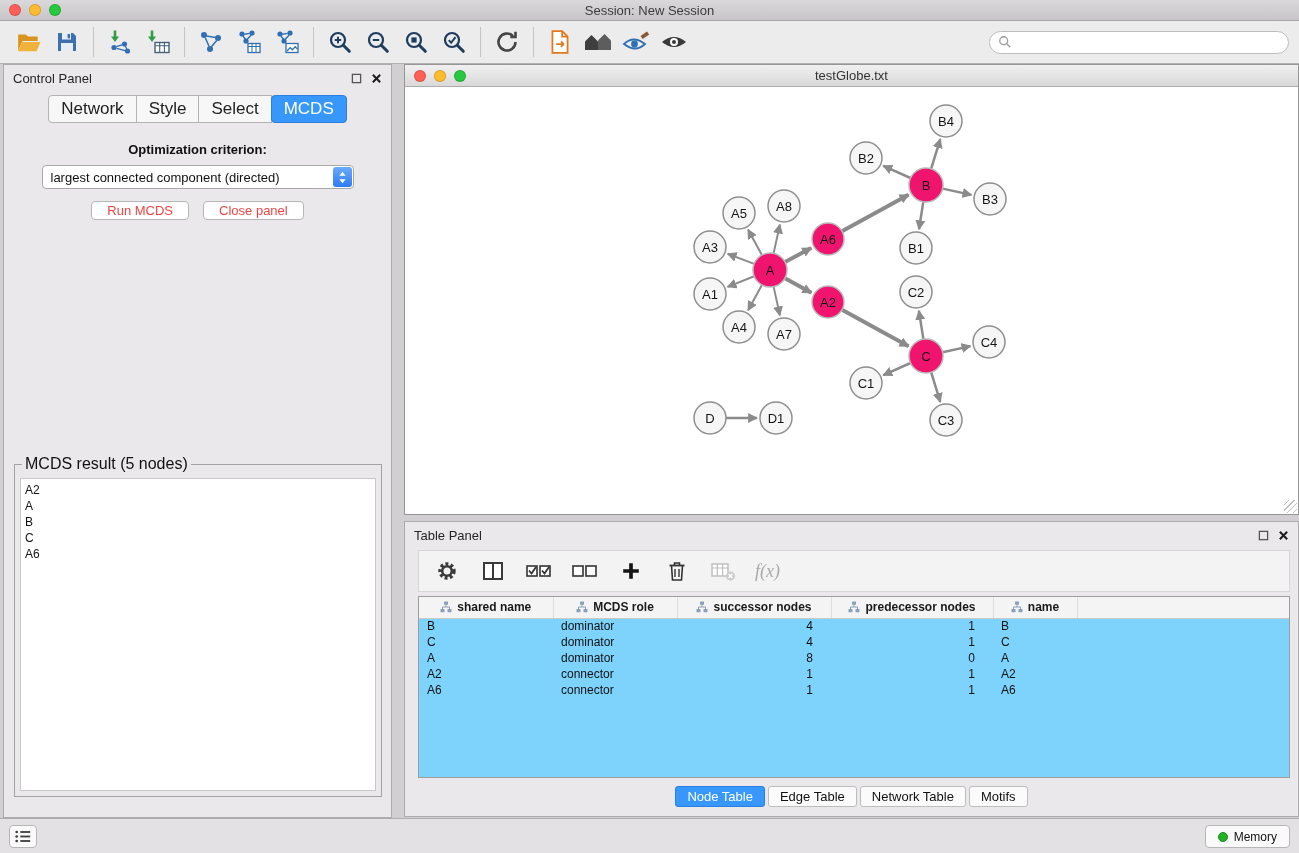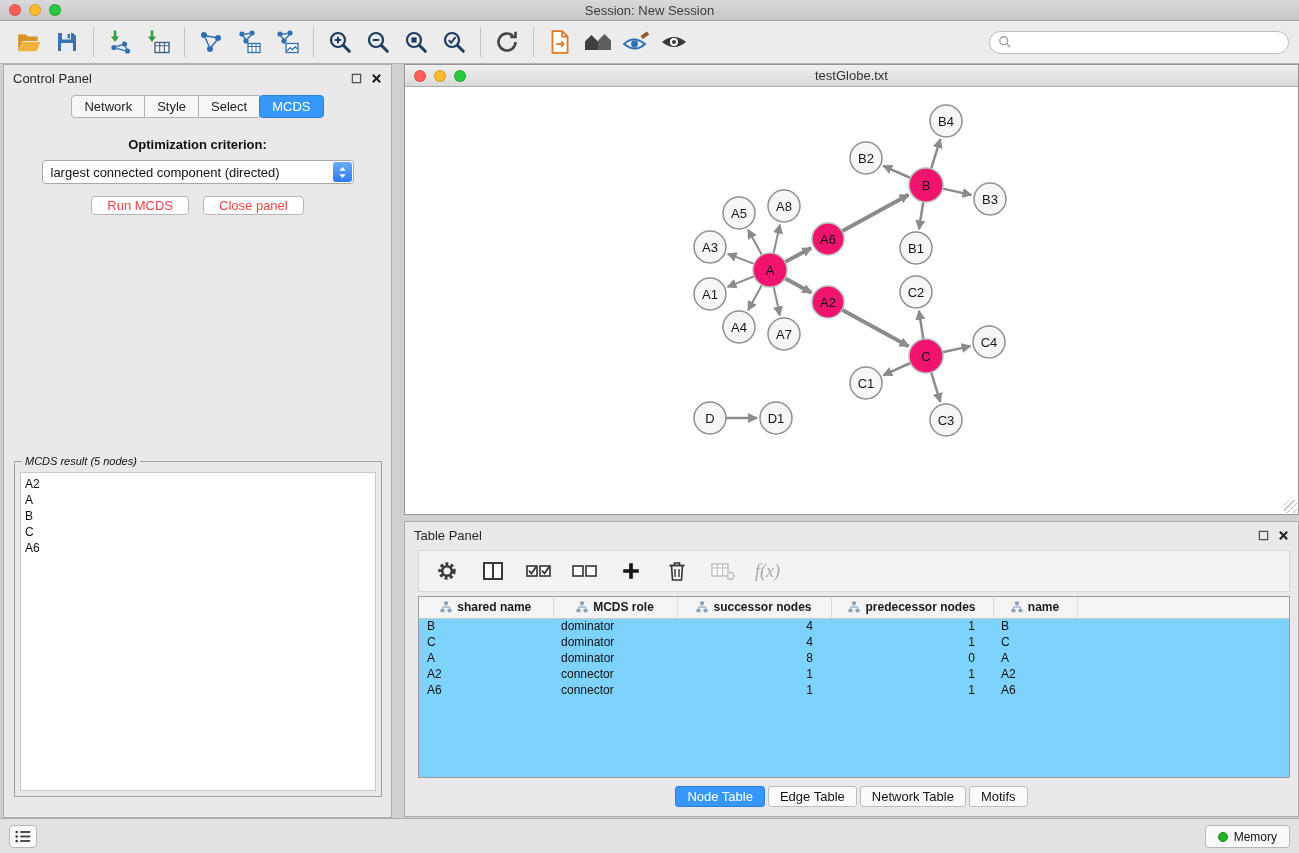--- a/index.html
+++ b/index.html
@@ -30,36 +30,36 @@
 
   
   .panel { background:#eae8ea; border:1px solid #aeabae; }
   .panel-header { height:26px; display:flex; align-items:center; padding:0 9px; font-size:13px; color:#262626; }
   .panel-controls { margin-left:auto; display:flex; gap:9px; align-items:center; }
   .panel-controls svg { display:block; }
 
   
   .control-panel { position:absolute; left:3px; top:64px; width:389px; height:754px; }
   .cp-tabs { display:flex; justify-content:center; margin-top:4px; }
-  .cp-tab { font-size:13px; color:#222; background:#f7f7f7; border:1px solid #b3b3b3; padding:3px 12px;
+  .cp-tab { font-size:17px; color:#222; background:#f7f7f7; border:1px solid #b3b3b3; padding:3px 12px;
     margin-left:-1px; }
   .cp-tab:first-child { border-radius:4px 0 0 4px; margin-left:0; }
   .cp-tab.active { background:#3797fb; border-color:#2a7fe0; color:#fff; border-radius:4px; }
   .opt-label { margin-top:19px; text-align:center; font-size:13px; color:#111;font-weight:bold; }
   .combo { position:relative; margin:8px auto 0; width:312px; height:24px; background:#fff;
     border:1px solid #a9a9a9; border-radius:4px; display:flex; align-items:center; padding:0 26px 0 8px;
     font-size:13px; color:#111; }
   .combo .stepper { position:absolute; right:1px; top:1px; bottom:1px; width:19px; border-radius:3px;
     background:linear-gradient(#69abfc,#2e7bf4); display:flex; align-items:center; justify-content:center; }
   .cp-buttons { margin-top:12px; display:flex; justify-content:center; gap:14px; }
   .mac-btn { background:#fff; border:1px solid #b6b6b6; border-radius:4px; height:19px; padding:0 15px;
     font-size:13px; color:#ef4444; font-family:"Liberation Sans", sans-serif; }
   .mcds-fieldset { position:absolute; left:10px; right:9px; top:390px; bottom:20px;
     border:1px solid #a3a3a3; padding:5px; background:transparent; }
-  .mcds-fieldset legend { font-size:11px; color:#111; padding:0 3px; margin-left:2px;font-style:italic; }
+  .mcds-fieldset legend { font-size:16px; color:#111; padding:0 3px; margin-left:2px; }
   .result-list { width:100%; height:100%; background:#fff; border:1px solid #c8c8c8; overflow:hidden;
     font-size:12px; color:#111; padding:3px 4px; }
   .result-item { line-height:16px; }
 
   
   .network-window { position:absolute; left:404px; top:64px; width:895px; height:451px;
     background:#fff; border:1px solid #969696; }
   .nw-titlebar { position:relative; height:22px; background:linear-gradient(#f0f0f0,#d9d9d9);
     border-bottom:1px solid #adadad; display:flex; align-items:center; }
   .nw-title { position:absolute; left:0; right:0; text-align:center; font-size:13px; color:#333; }

